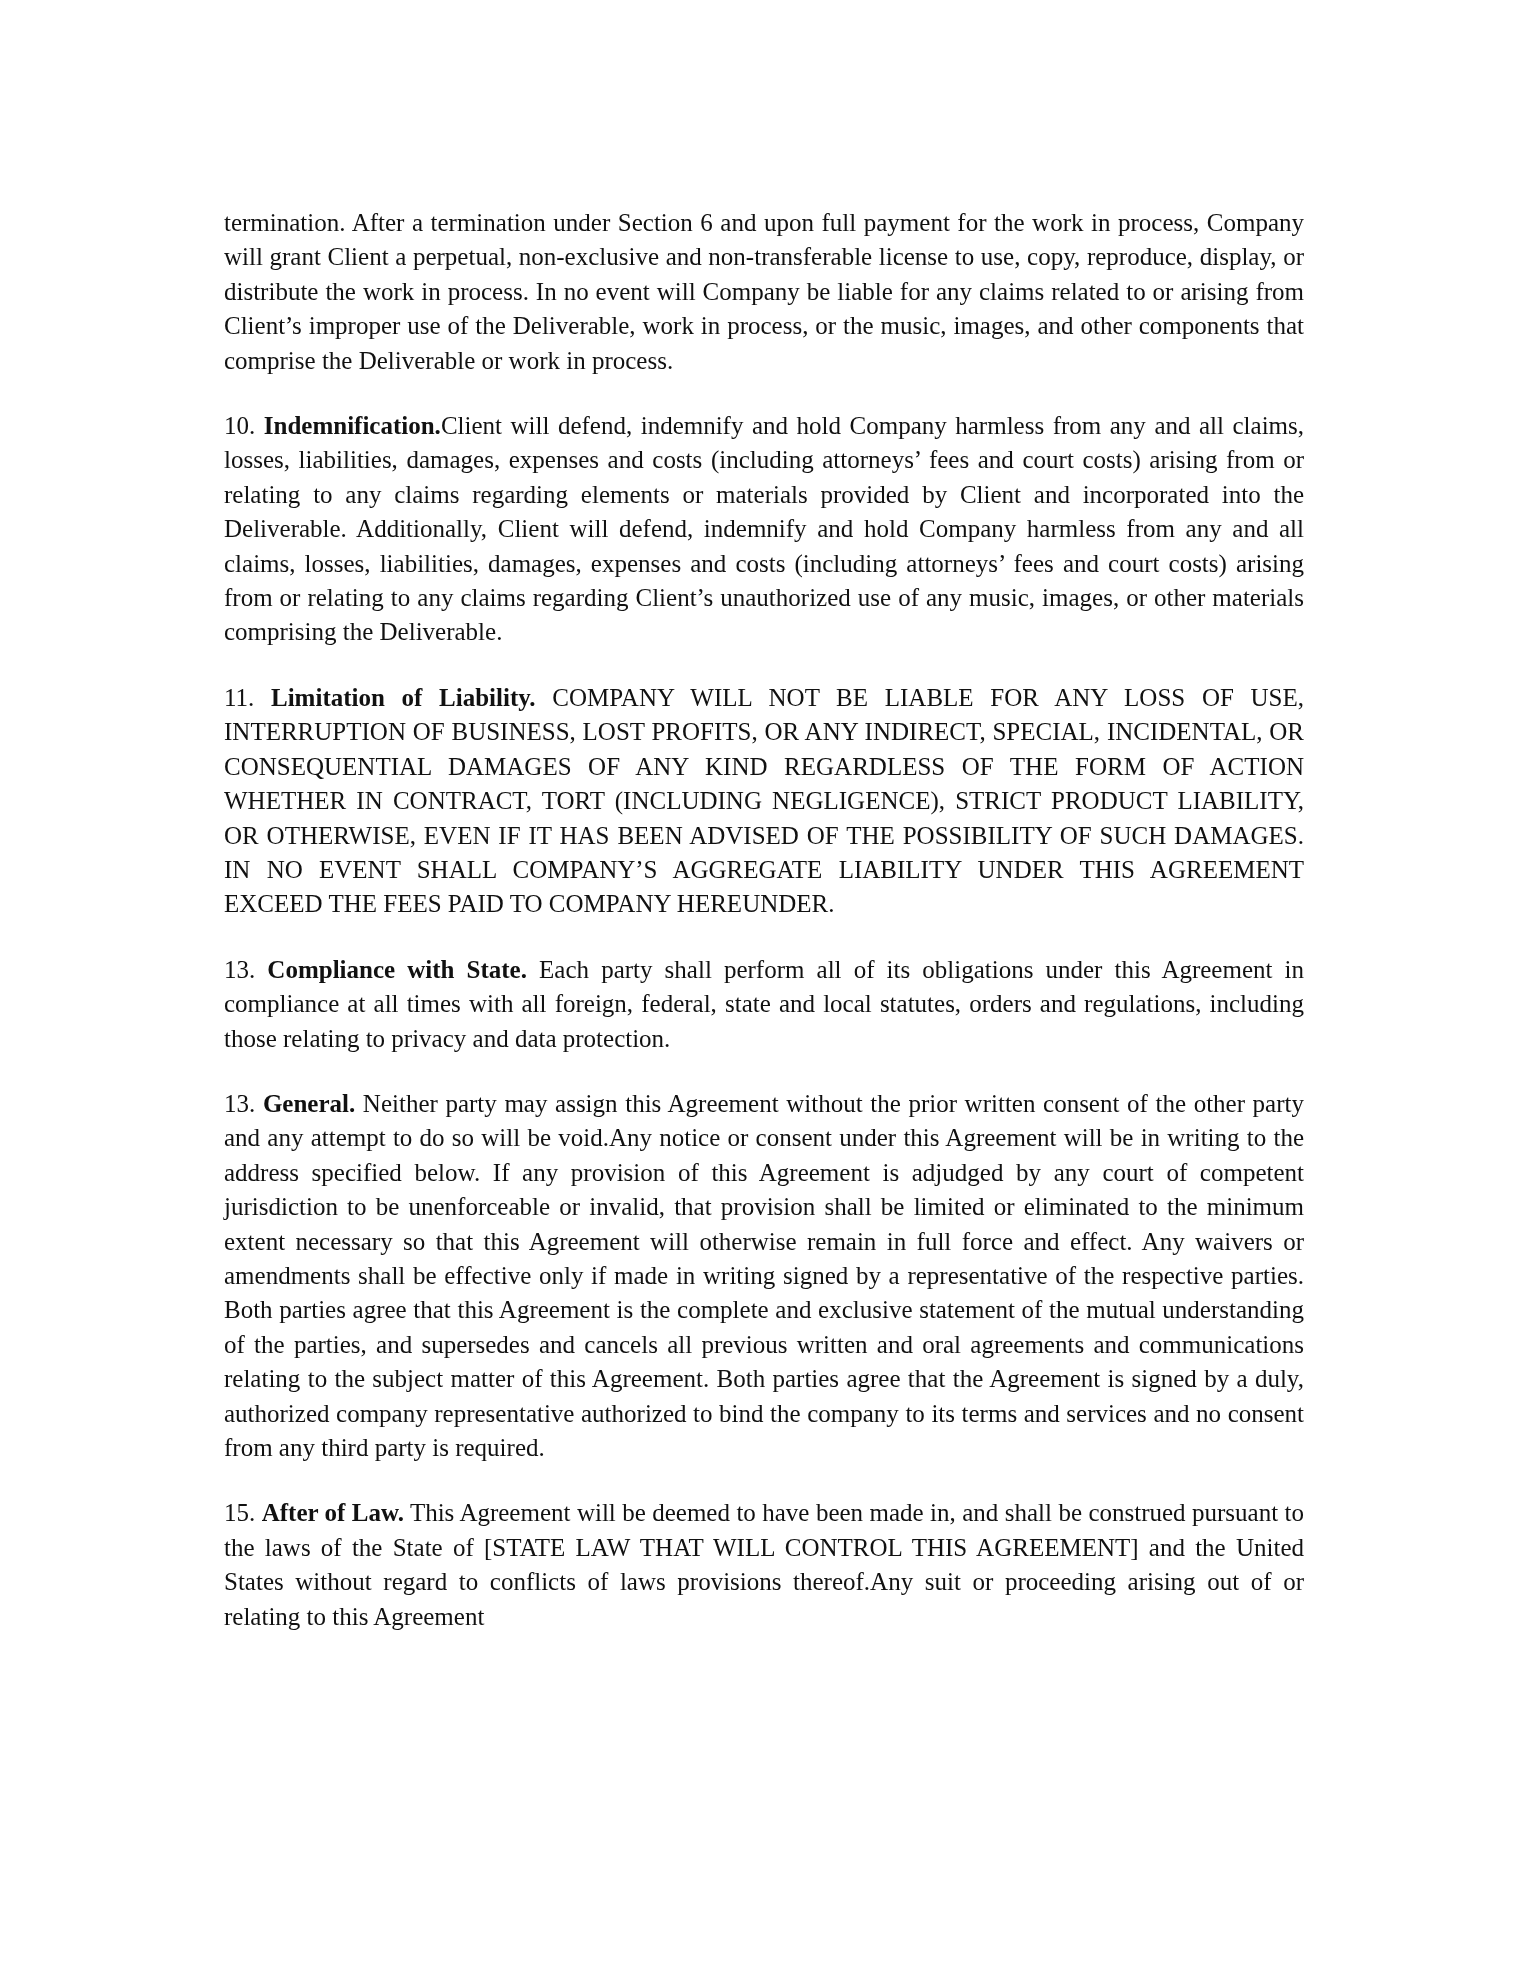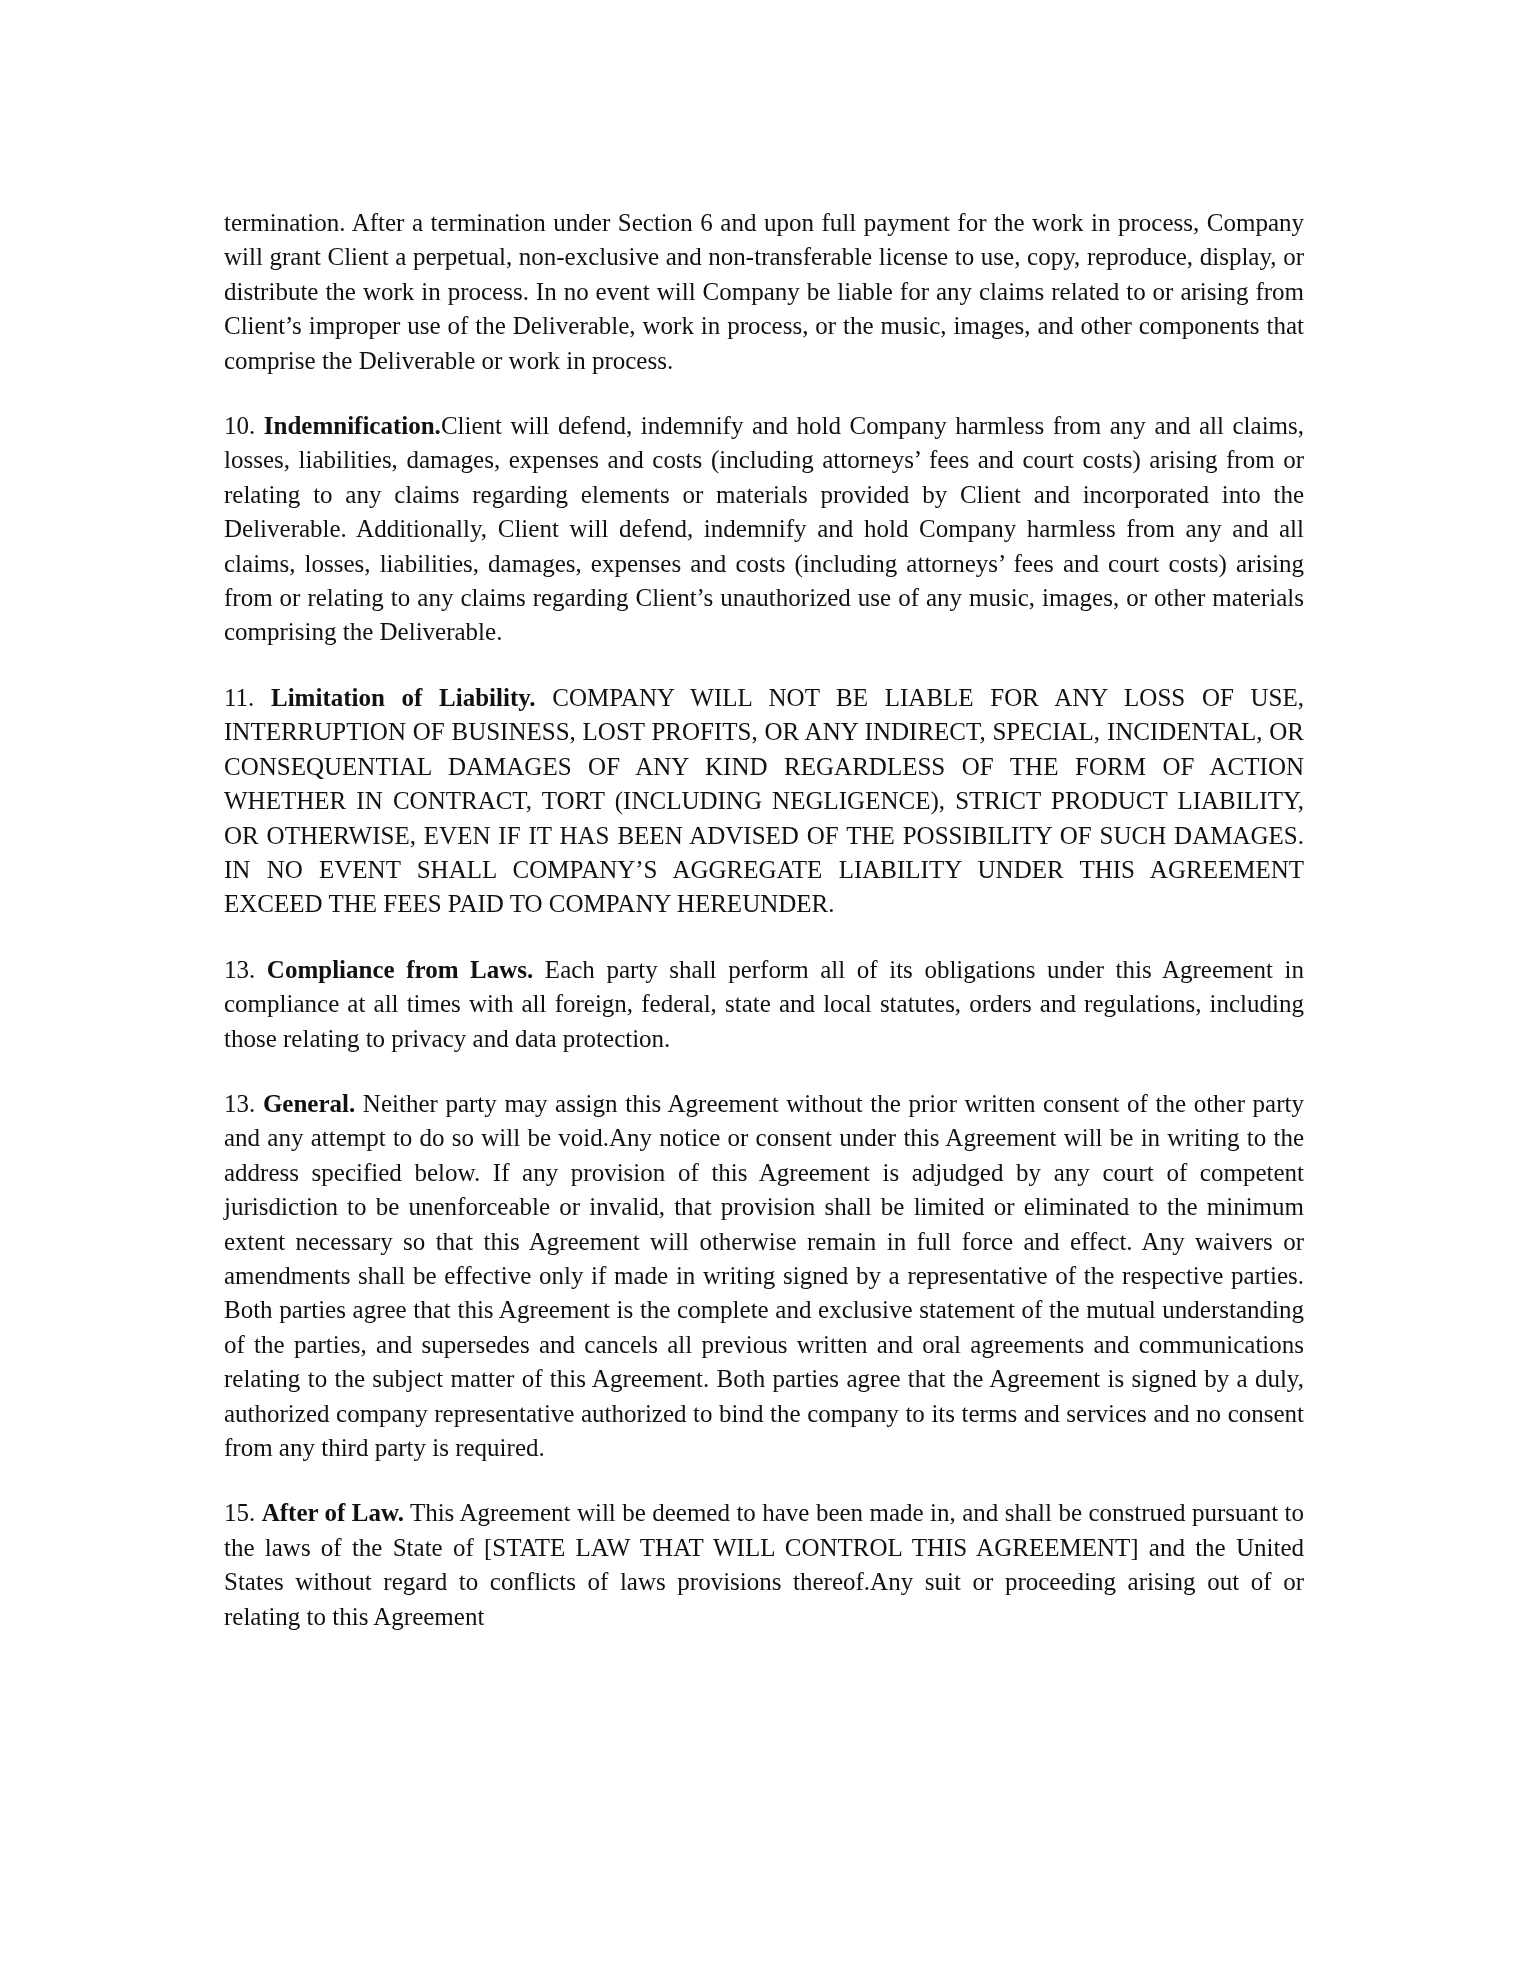--- a/index.html
+++ b/index.html
@@ -44,21 +44,21 @@
 
   <p class="para">
     <span>10. </span><span class="heading">Indemnification.</span><span>Client will defend, indemnify and hold Company harmless from any and all claims, losses, liabilities, damages, expenses and costs (including attorneys’ fees and court costs) arising from or relating to any claims regarding elements or materials provided by Client and incorporated into the Deliverable. Additionally, Client will defend, indemnify and hold Company harmless from any and all claims, losses, liabilities, damages, expenses and costs (including attorneys’ fees and court costs) arising from or relating to any claims regarding Client’s unauthorized use of any music, images, or other materials comprising the Deliverable.</span>
   </p>
 
   <p class="para">
     <span>11. </span><span class="heading">Limitation of Liability.</span><span> COMPANY WILL NOT BE LIABLE FOR ANY LOSS OF USE, INTERRUPTION OF BUSINESS, LOST PROFITS, OR ANY INDIRECT, SPECIAL, INCIDENTAL, OR CONSEQUENTIAL DAMAGES OF ANY KIND REGARDLESS OF THE FORM OF ACTION WHETHER IN CONTRACT, TORT (INCLUDING NEGLIGENCE), STRICT PRODUCT LIABILITY, OR OTHERWISE, EVEN IF IT HAS BEEN ADVISED OF THE POSSIBILITY OF SUCH DAMAGES. IN NO EVENT SHALL COMPANY’S AGGREGATE LIABILITY UNDER THIS AGREEMENT EXCEED THE FEES PAID TO COMPANY HEREUNDER.</span>
   </p>
 
   <p class="para">
-    <span>13. </span><span class="heading">Compliance from Laws.</span><span> Each party shall perform all of its obligations under this Agreement in compliance at all times with all foreign, federal, state and local statutes, orders and regulations, including those relating to privacy and data protection.</span>
+    <span>13. </span><span class="heading">Compliance with State.</span><span> Each party shall perform all of its obligations under this Agreement in compliance at all times with all foreign, federal, state and local statutes, orders and regulations, including those relating to privacy and data protection.</span>
   </p>
 
   <p class="para">
     <span>13. </span><span class="heading">General.</span><span> Neither party may assign this Agreement without the prior written consent of the other party and any attempt to do so will be void.Any notice or consent under this Agreement will be in writing to the address specified below. If any provision of this Agreement is adjudged by any court of competent jurisdiction to be unenforceable or invalid, that provision shall be limited or eliminated to the minimum extent necessary so that this Agreement will otherwise remain in full force and effect. Any waivers or amendments shall be effective only if made in writing signed by a representative of the respective parties. Both parties agree that this Agreement is the complete and exclusive statement of the mutual understanding of the parties, and supersedes and cancels all previous written and oral agreements and communications relating to the subject matter of this Agreement. Both parties agree that the Agreement is signed by a duly, authorized company representative authorized to bind the company to its terms and services and no consent from any third party is required.</span>
   </p>
 
   <p class="para">
     <span>15. </span><span class="heading">After of Law.</span><span> This Agreement will be deemed to have been made in, and shall be construed pursuant to the laws of the State of [STATE LAW THAT WILL CONTROL THIS AGREEMENT] and the United States without regard to conflicts of laws provisions thereof.Any suit or proceeding arising out of or relating to this Agreement</span>
   </p>
 

